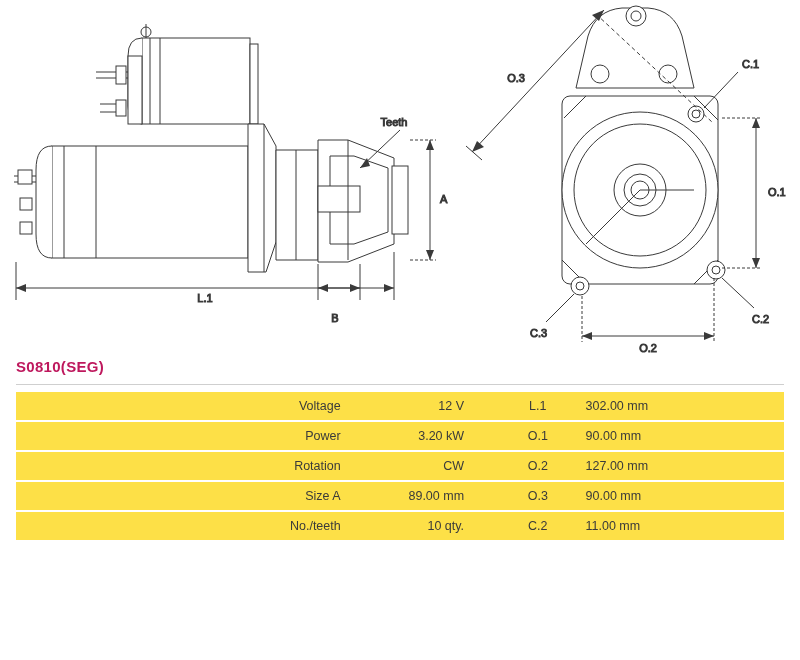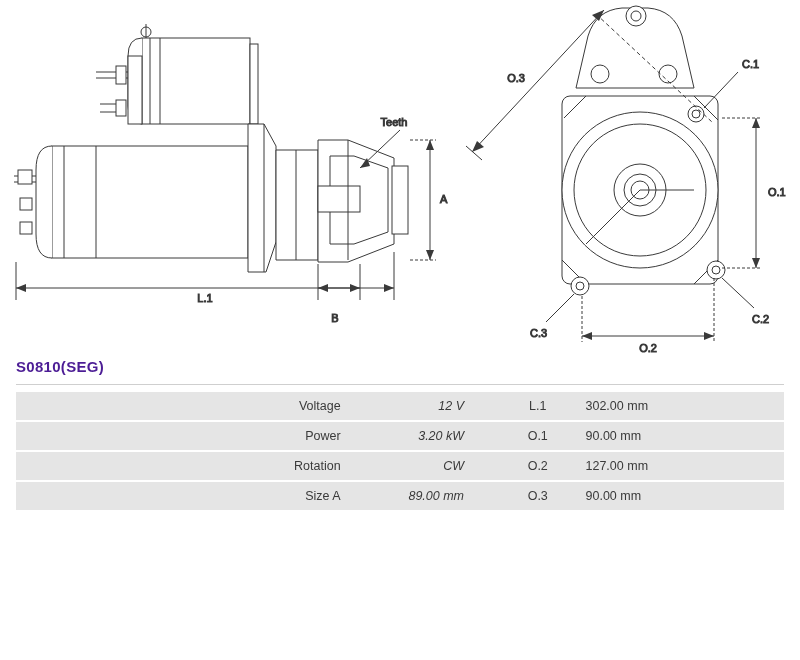--- a/index.html
+++ b/index.html
@@ -30,21 +30,21 @@
     top: 0;
     left: 0;
   }
   .title-bar {
     position: absolute;
     left: 16px;
     top: 358px;
     width: 768px;
     font-size: 15px;
     font-weight: bold;
-    color: #4c1d95;
+    color: #be185d;
     letter-spacing: 0.3px;
   }
   .title-rule {
     position: absolute;
     left: 16px;
     top: 384px;
     width: 768px;
     height: 1px;
     background: #cfcfcf;
   }
@@ -53,32 +53,31 @@
     left: 16px;
     top: 390px;
     width: 768px;
     border-collapse: separate;
     border-spacing: 0 2px;
     font-size: 12.5px;
   }
   table.specs td {
     height: 28px;
     padding: 0 10px;
-    background: #e5e5e5;
+    background: #fde047;
     color: #3a3a3a;
     white-space: nowrap;
   }
   td.label {
     text-align: right;
     width: 318px;
   }
   td.value {
     text-align: right;
     width: 104px;
-    font-style: italic;
   }
   td.code {
     text-align: center;
     width: 56px;
   }
   td.dim {
     text-align: left;
     width: 190px;
   }
   td.blank {
@@ -257,16 +256,23 @@
         <td class="code">O.2</td>
         <td class="dim">127.00 mm</td>
       </tr>
       <tr>
         <td class="label">Size A</td>
         <td class="value">89.00 mm</td>
         <td class="gap"></td>
         <td class="code">O.3</td>
         <td class="dim">90.00 mm</td>
       </tr>
+      <tr>
+        <td class="label">No./teeth</td>
+        <td class="value">10 qty.</td>
+        <td class="gap"></td>
+        <td class="code">C.2</td>
+        <td class="dim">11.00 mm</td>
+      </tr>
     </tbody>
   </table>
 
 </div>
 
 </body></html>

